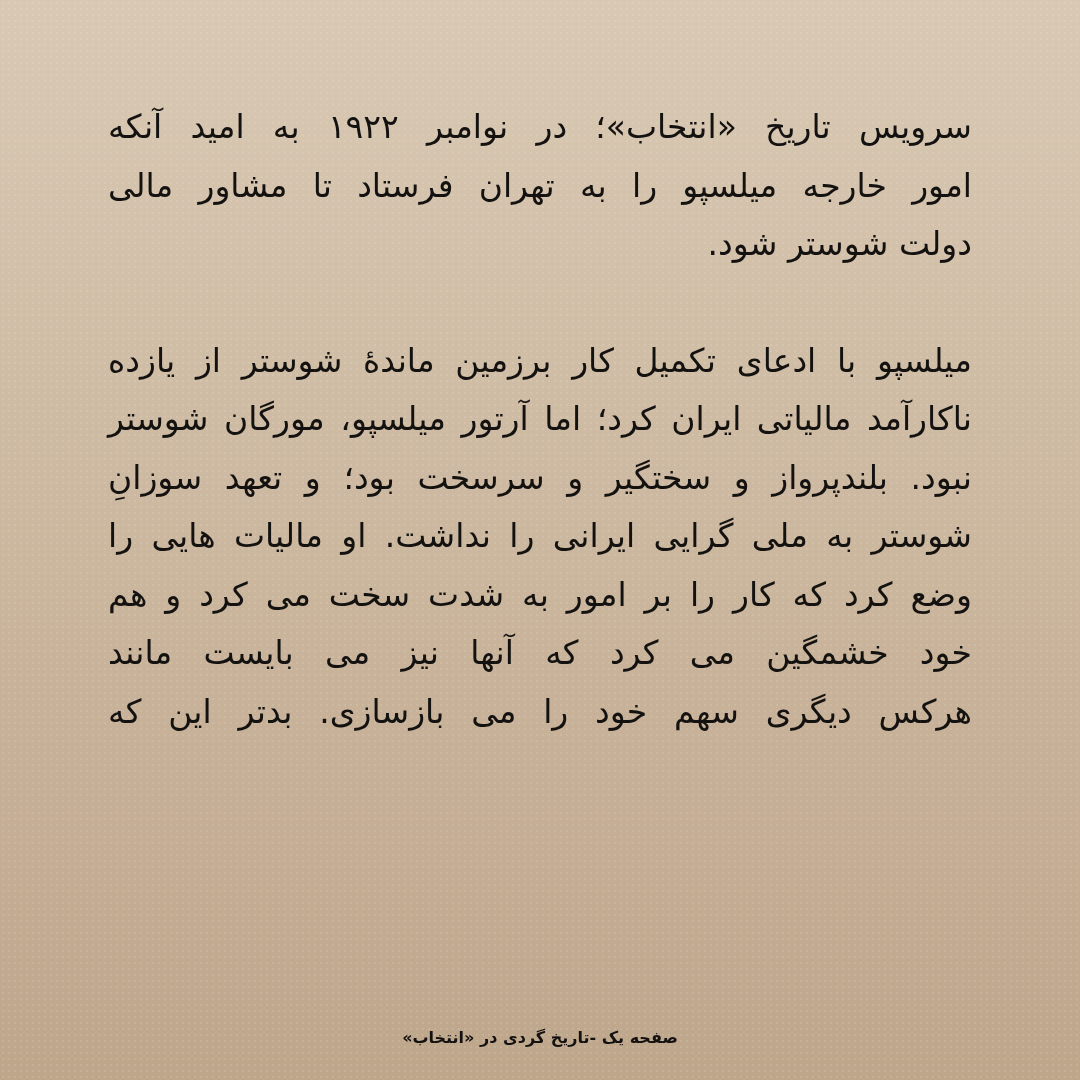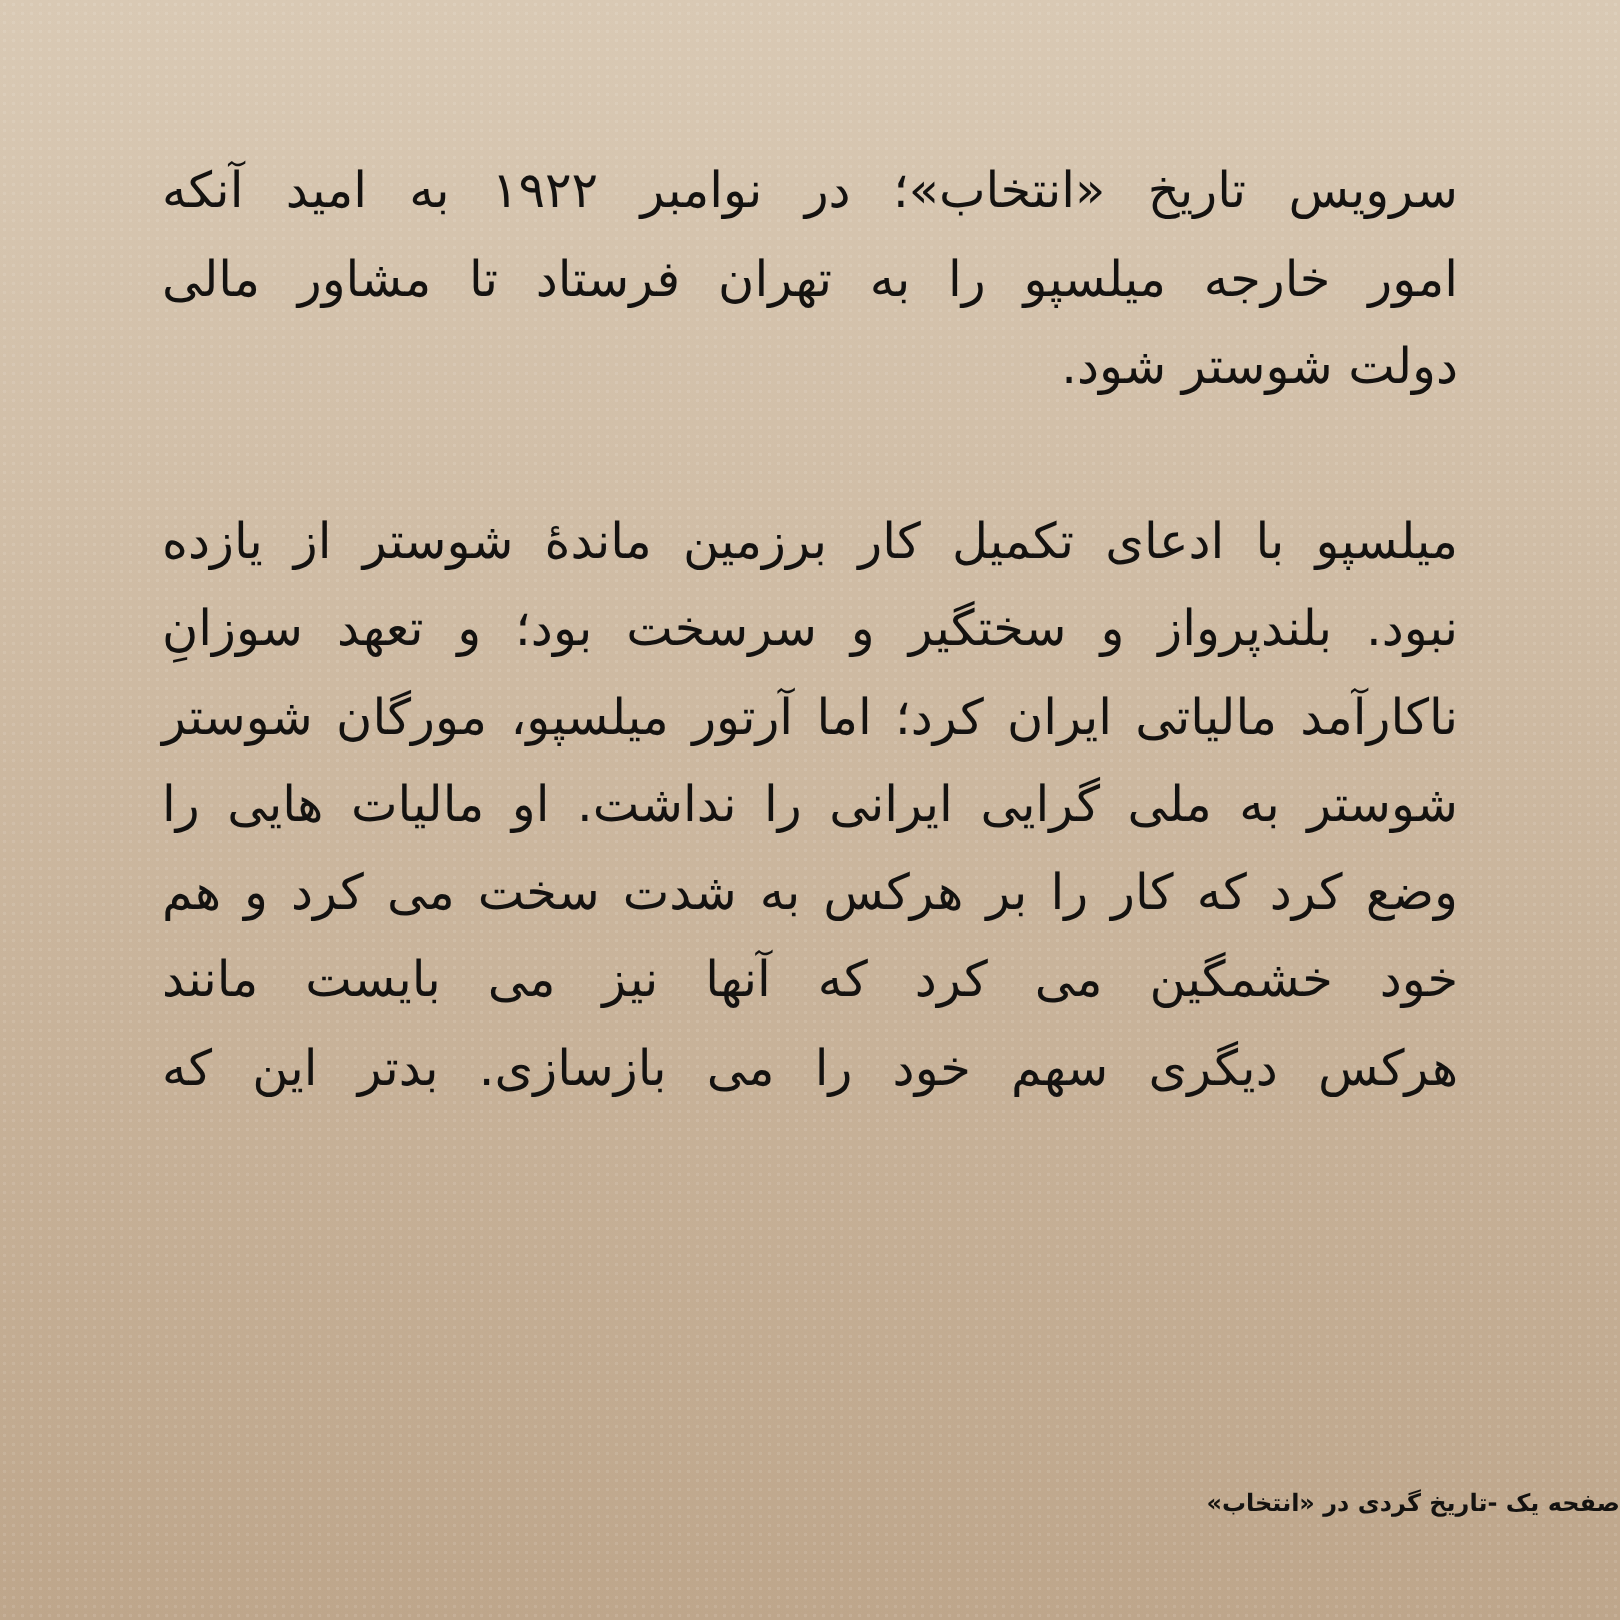--- a/index.html
+++ b/index.html
@@ -48,43 +48,43 @@
   .para .line.last {
     text-align-last: right;
   }
   .para + .para {
     margin-top: 58px;
   }
   .footer {
     position: absolute;
     left: 0;
     right: 0;
-    top: 992px;
-    text-align: right;
+    top: 1028px;
+    text-align: center;
     font-size: 16px;
     font-weight: 700;
     direction: rtl;
     color: #141210;
   }
 </style>
 </head>
 <body>
 
 <div class="texture"></div>
 
 <main class="page">
   <p class="para">
     <span class="line">سرویس تاریخ «انتخاب»؛ در نوامبر ۱۹۲۲ به امید آنکه</span>
     <span class="line">امور خارجه میلسپو را به تهران فرستاد تا مشاور مالی</span>
     <span class="line last">دولت شوستر شود.</span>
   </p>
   <p class="para">
     <span class="line">میلسپو با ادعای تکمیل کار برزمین ماندهٔ شوستر از یازده</span>
+    <span class="line">ناکارآمد مالیاتی ایران کرد؛ اما آرتور میلسپو، مورگان شوستر</span>
     <span class="line">نبود. بلندپرواز و سختگیر و سرسخت بود؛ و تعهد سوزانِ</span>
-    <span class="line">ناکارآمد مالیاتی ایران کرد؛ اما آرتور میلسپو، مورگان شوستر</span>
     <span class="line">شوستر به ملی گرایی ایرانی را نداشت. او مالیات هایی را</span>
-    <span class="line">وضع کرد که کار را بر هرکس به شدت سخت می کرد و هم</span>
+    <span class="line">وضع کرد که کار را بر امور به شدت سخت می کرد و هم</span>
     <span class="line">خود خشمگین می کرد که آنها نیز می بایست مانند</span>
     <span class="line">هرکس دیگری سهم خود را می بازسازی. بدتر این که</span>
   </p>
 </main>
 
 <div class="footer">صفحه یک -تاریخ گردی در «انتخاب»</div>
 
 </body></html>

